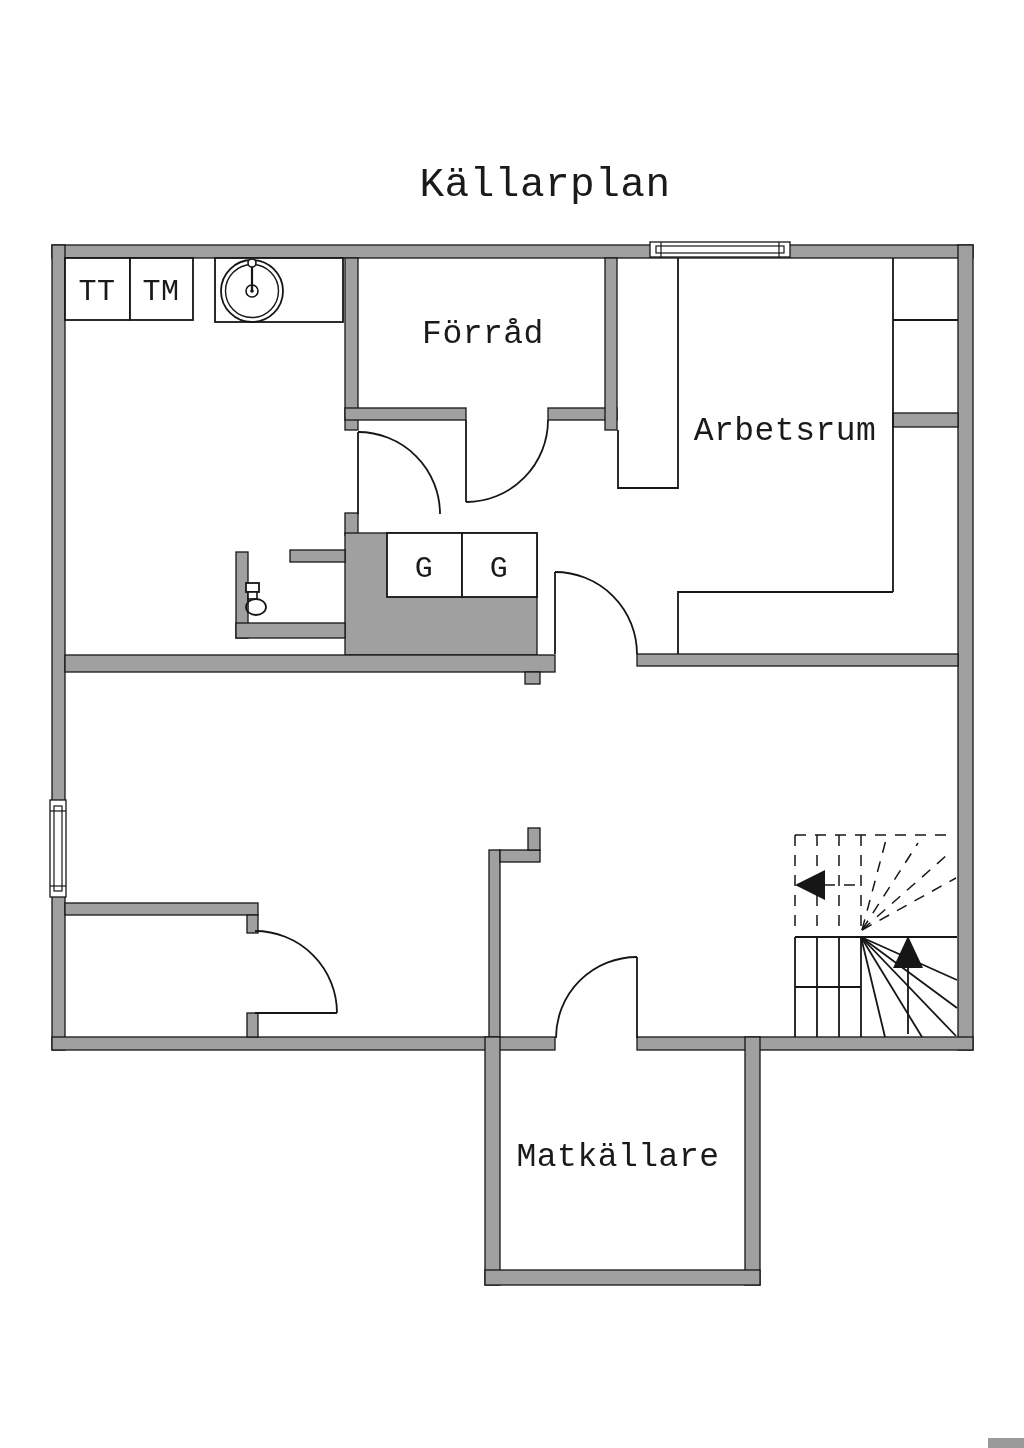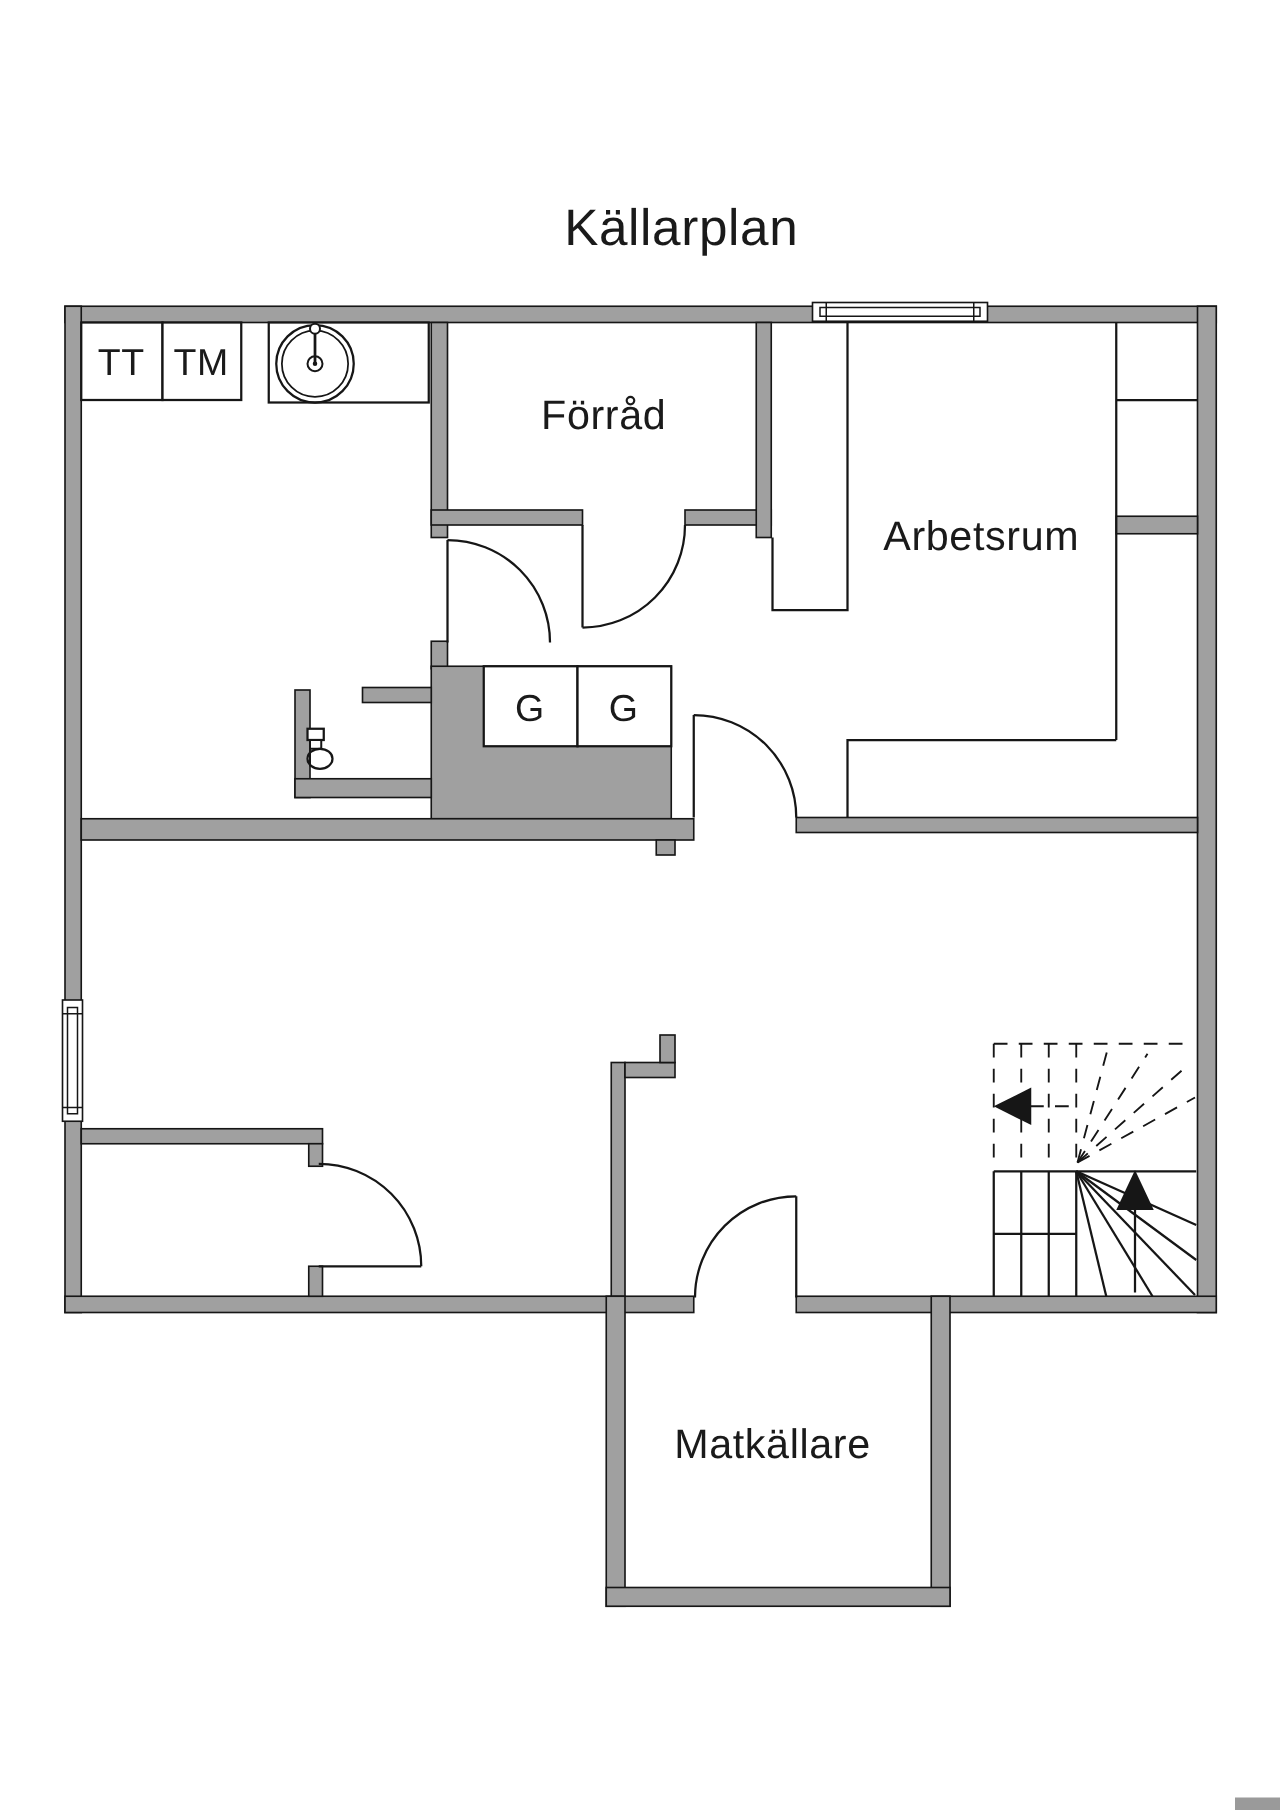--- a/index.html
+++ b/index.html
@@ -1,17 +1,17 @@
 <!DOCTYPE html>
 <html style="--wall: #a0a0a0; --line: #161616; --text: #1a1a1a; --bg: #ffffff;"><head>
 <meta charset="utf-8">
 <style>
   html,body{margin:0;padding:0;background:#fff;}
   .page{position:relative;width:1024px;height:1448px;background:var(--bg,#fff);
-        font-family:Liberation Sans, sans-serif;text-align:right;}
+        font-family:Liberation Mono, monospace;text-align:right;}
   svg{display:block}
   .wall{fill:var(--wall,#a0a0a0);stroke:var(--line,#161616);stroke-width:1.3;}
   .thin{fill:none;stroke:var(--line,#161616);stroke-width:1.8;}
   .thinbox{fill:#ffffff;stroke:var(--line,#161616);stroke-width:1.8;}
   .dash{fill:none;stroke:var(--line,#161616);stroke-width:1.5;stroke-dasharray:11 9;}
   .solidblack{fill:var(--line,#161616);stroke:none;}
   .lbl{fill:var(--text,#1a1a1a);text-anchor:middle;letter-spacing:.5px;}
   .lbl-title{font-size:41px;}
   .lbl-room{font-size:33px;}
   .lbl-small{font-size:30px;}

